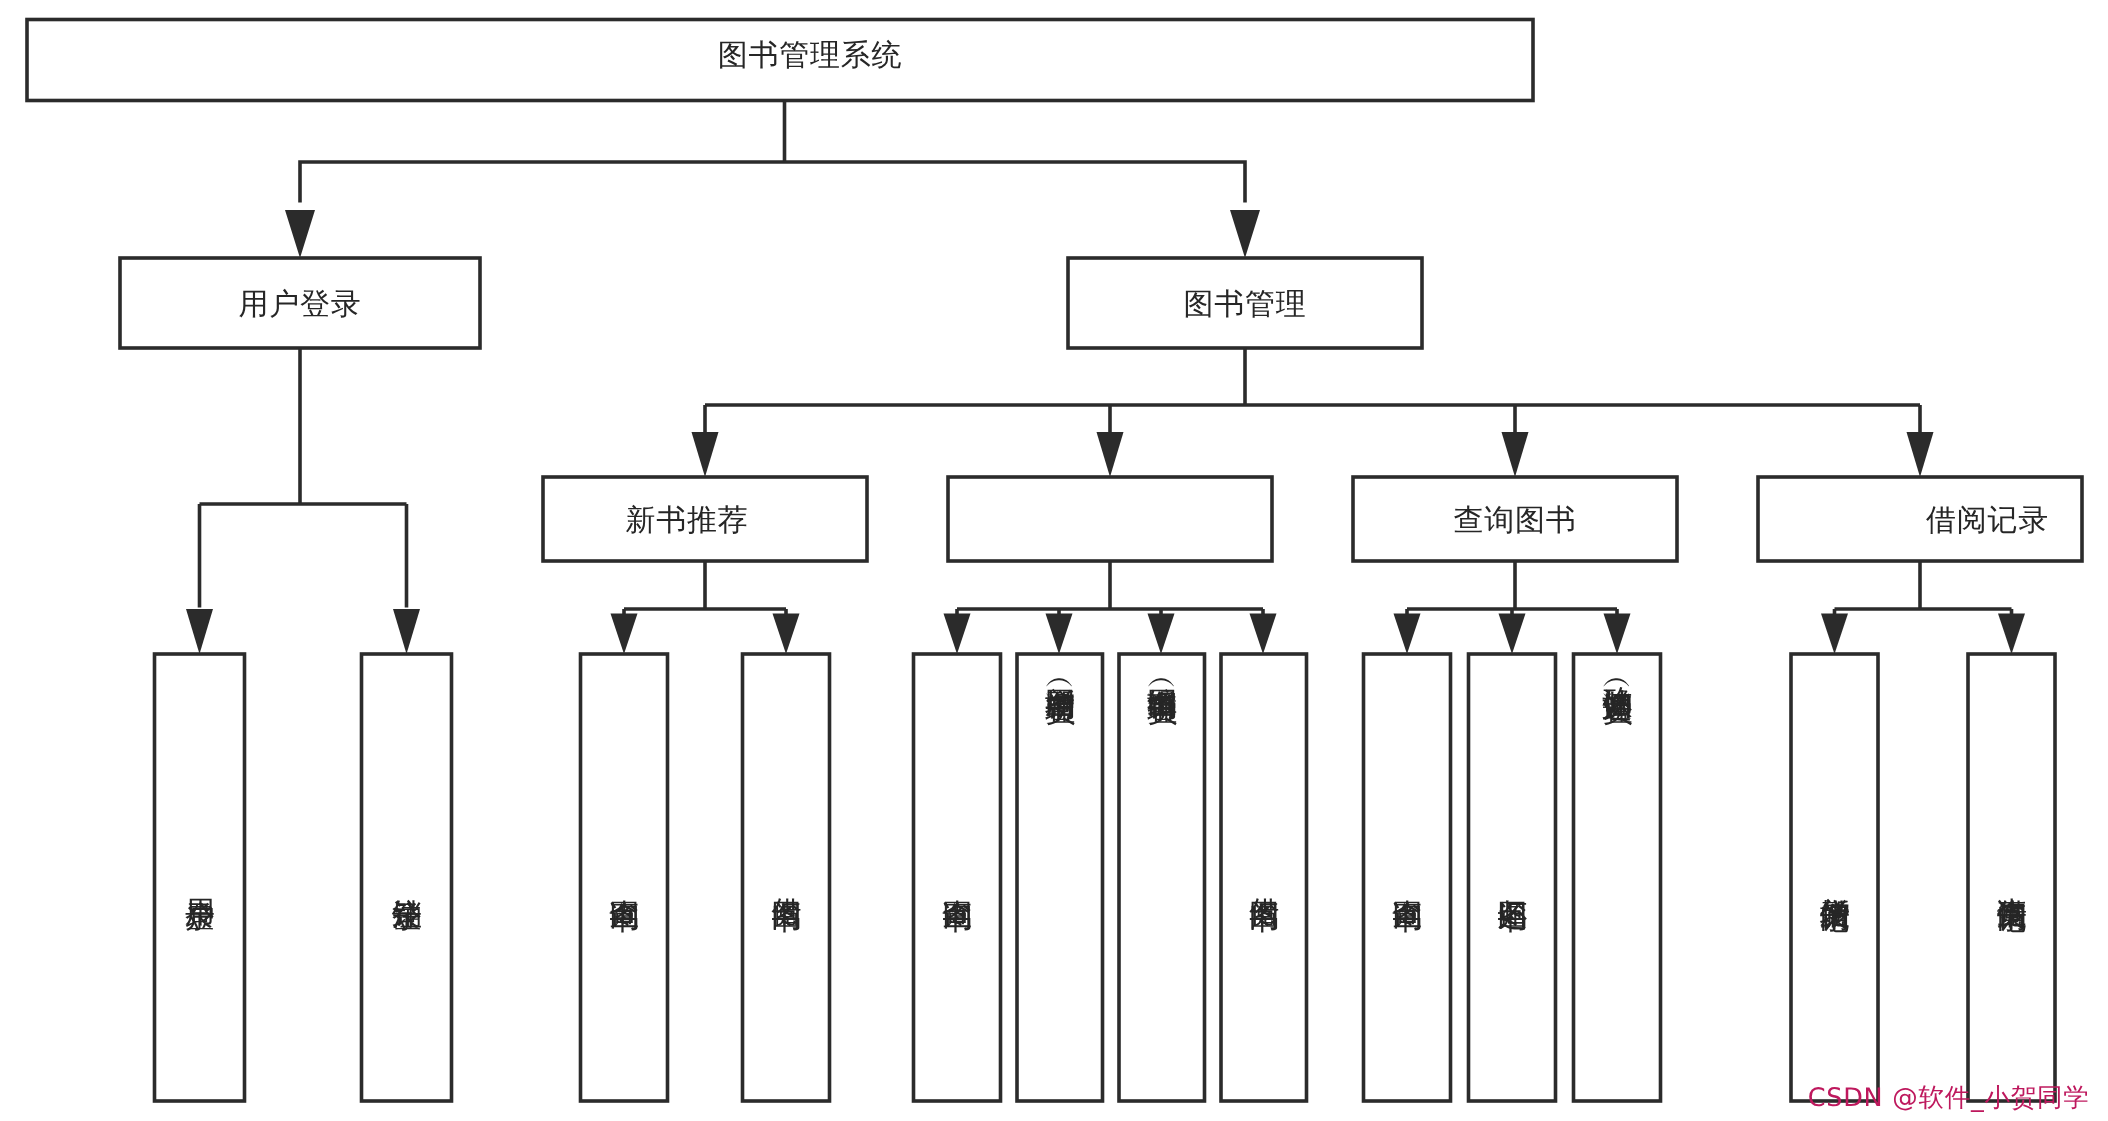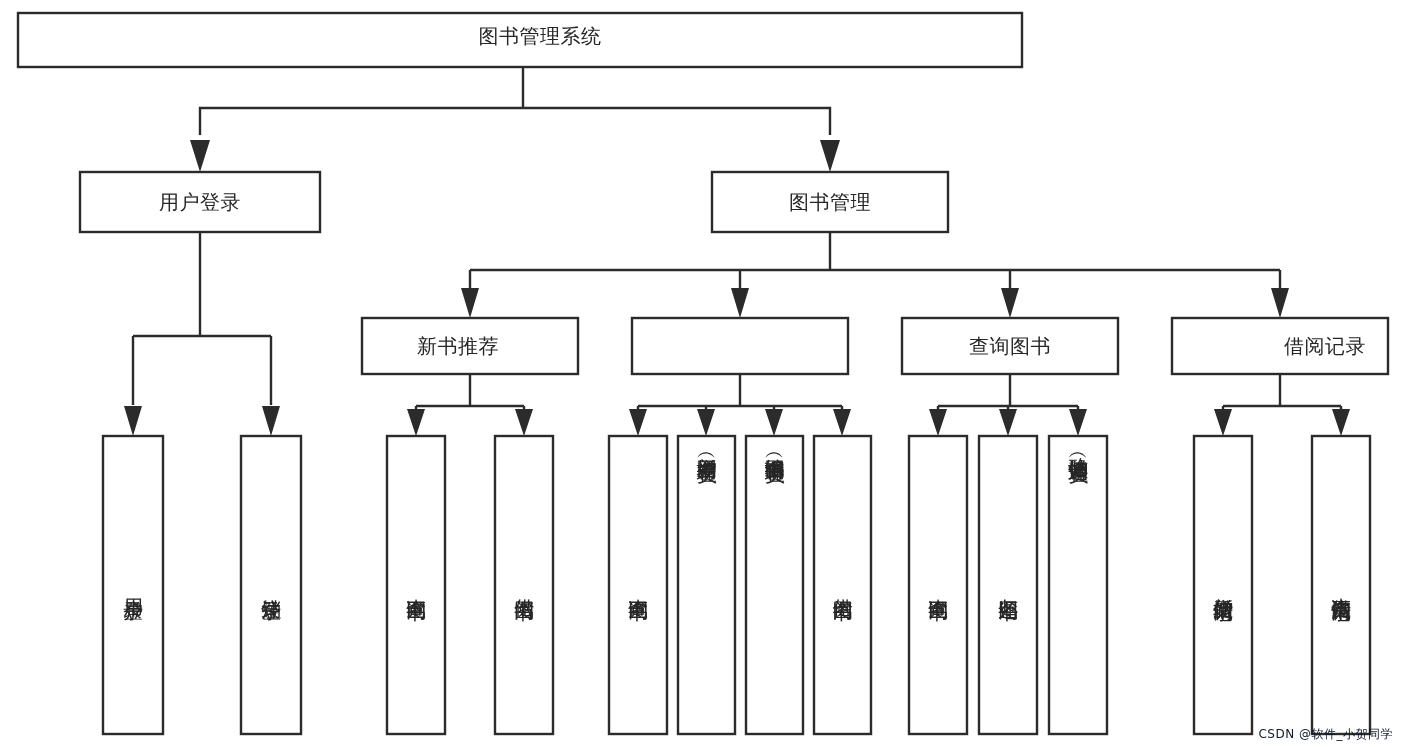--- a/index.html
+++ b/index.html
@@ -67,22 +67,22 @@
     writing-mode: vertical-rl;
     text-orientation: upright;
     line-height: 1.18;
     text-align: center;
     white-space: nowrap;
   }
   .watermark {
     position: absolute;
     right: 12px;
     bottom: 4px;
-    font-size: 12px;
-    color: #0f172a;
+    font-size: 17px;
+    color: #be185d;
     letter-spacing: 0.5px;
     white-space: nowrap;
     pointer-events: none;
   }
 </style>
 </head>
 <body>
 
 <div id="diagram-root">
 

